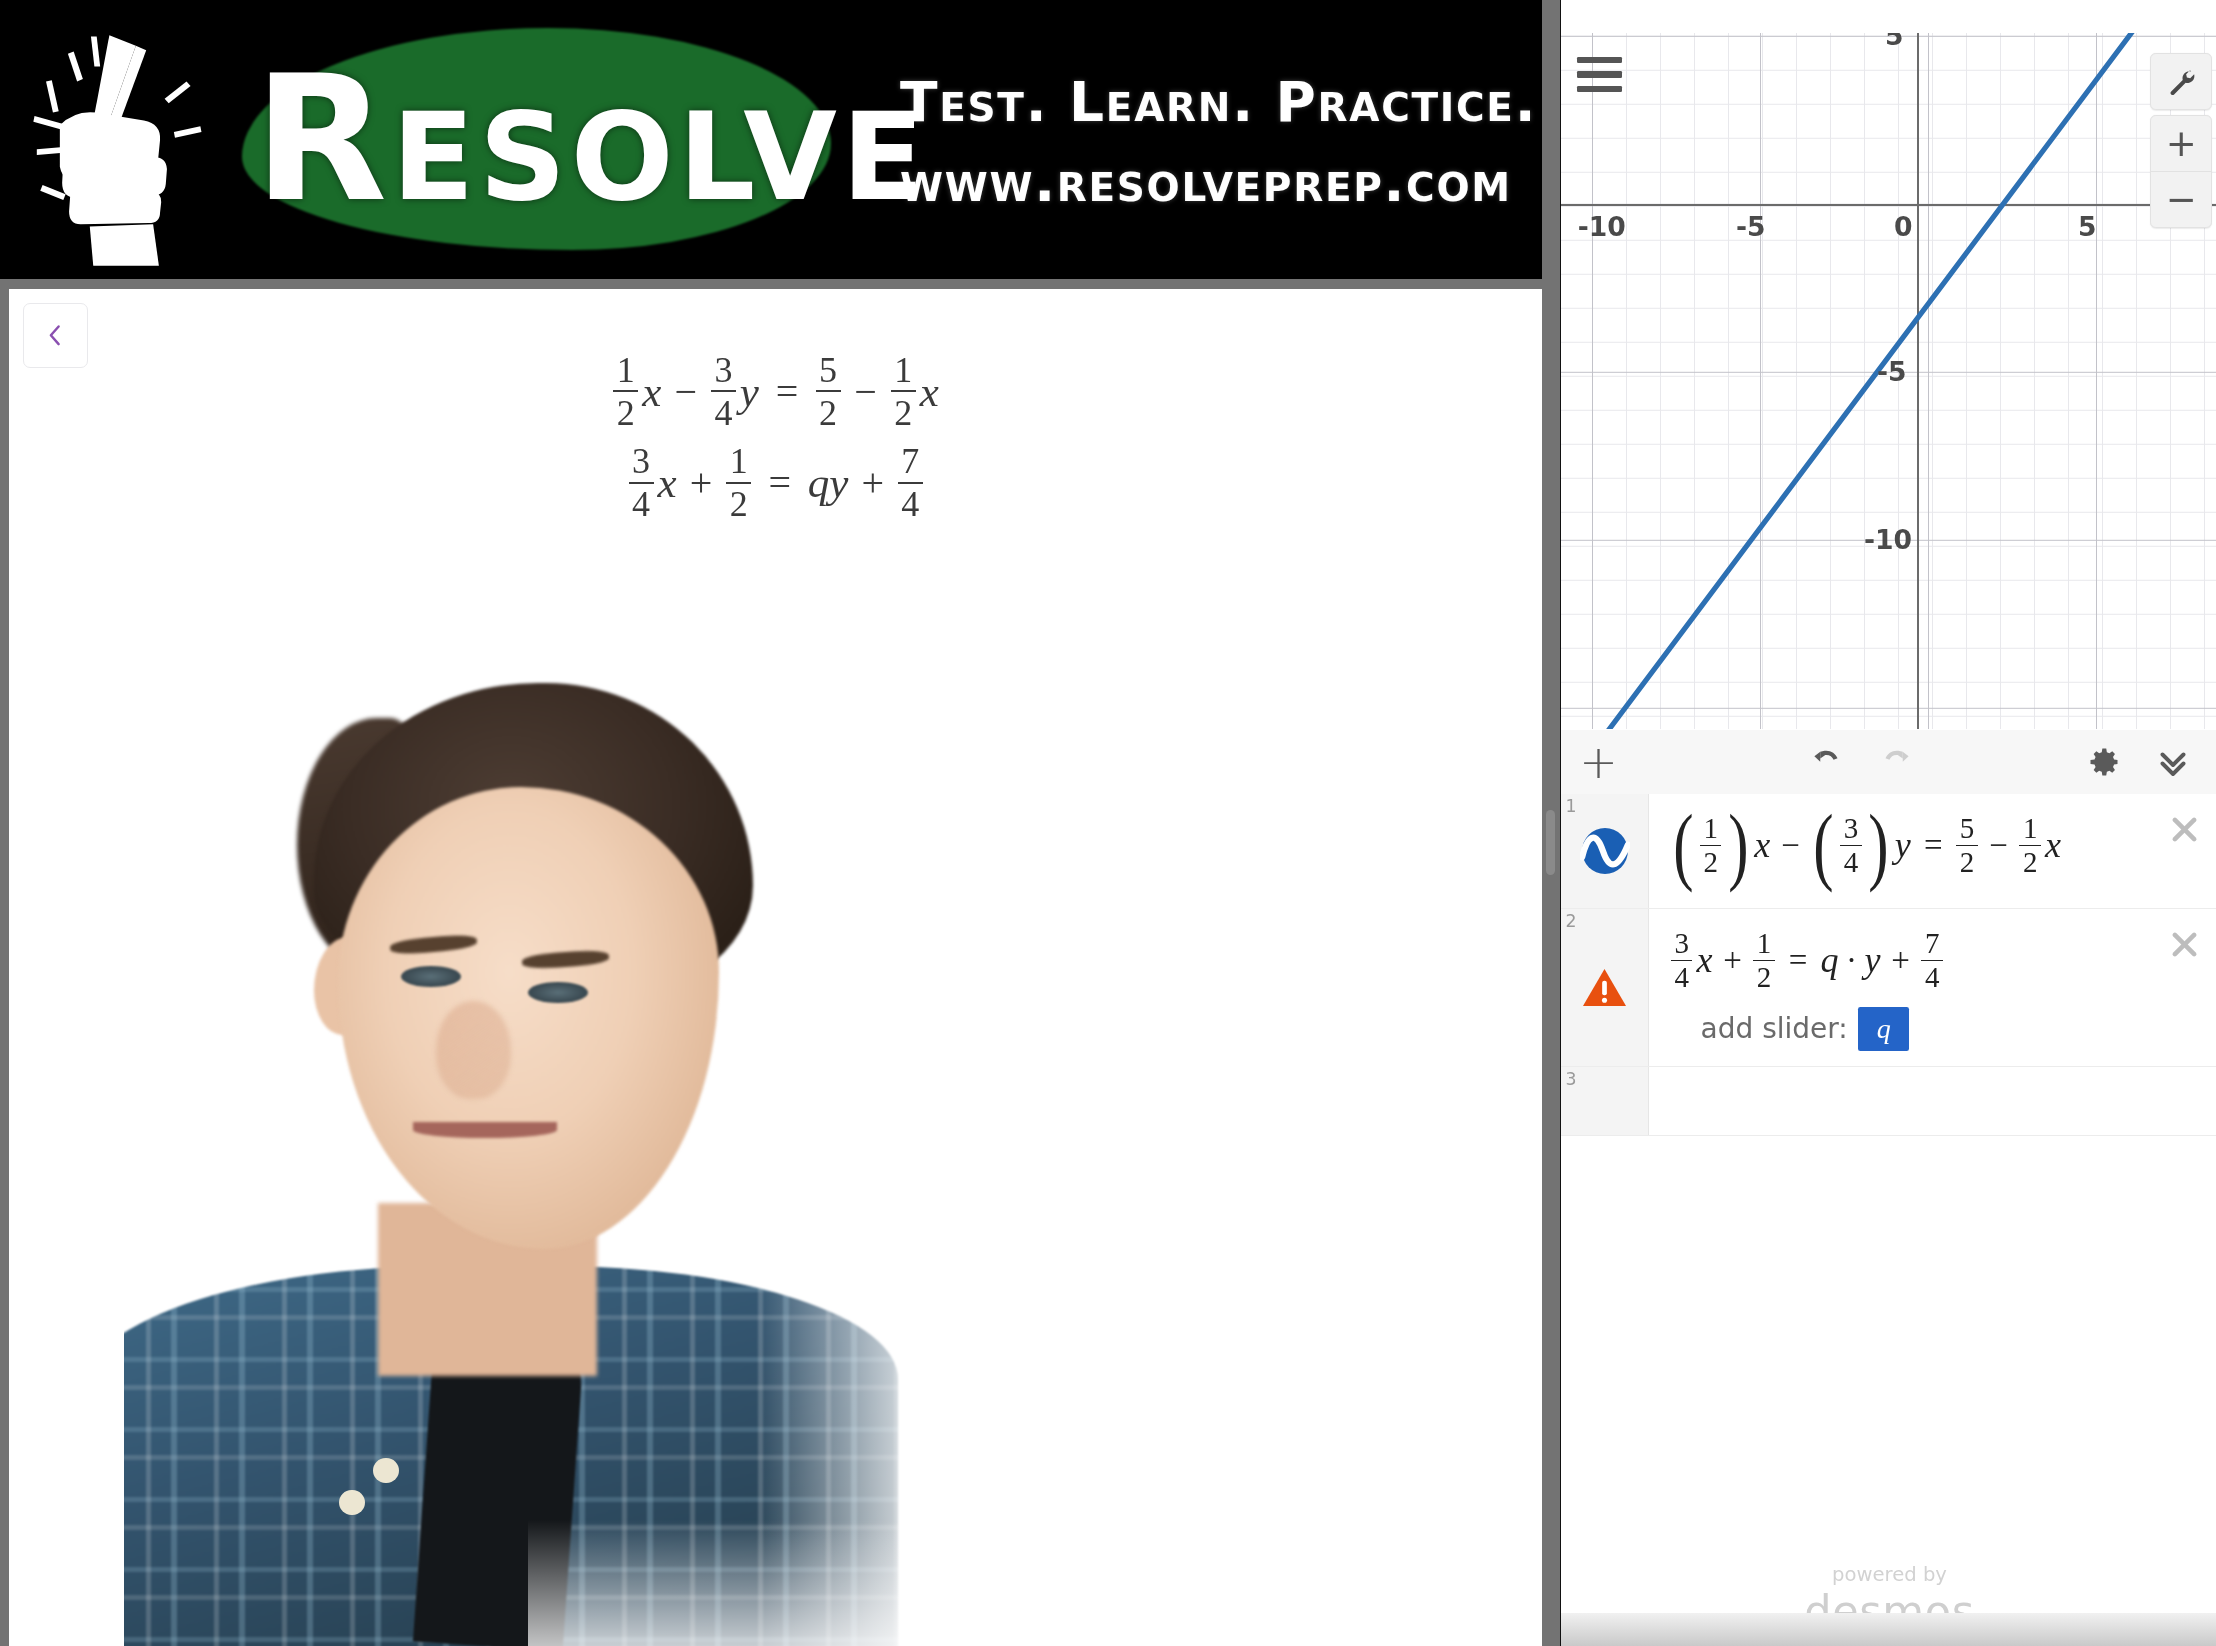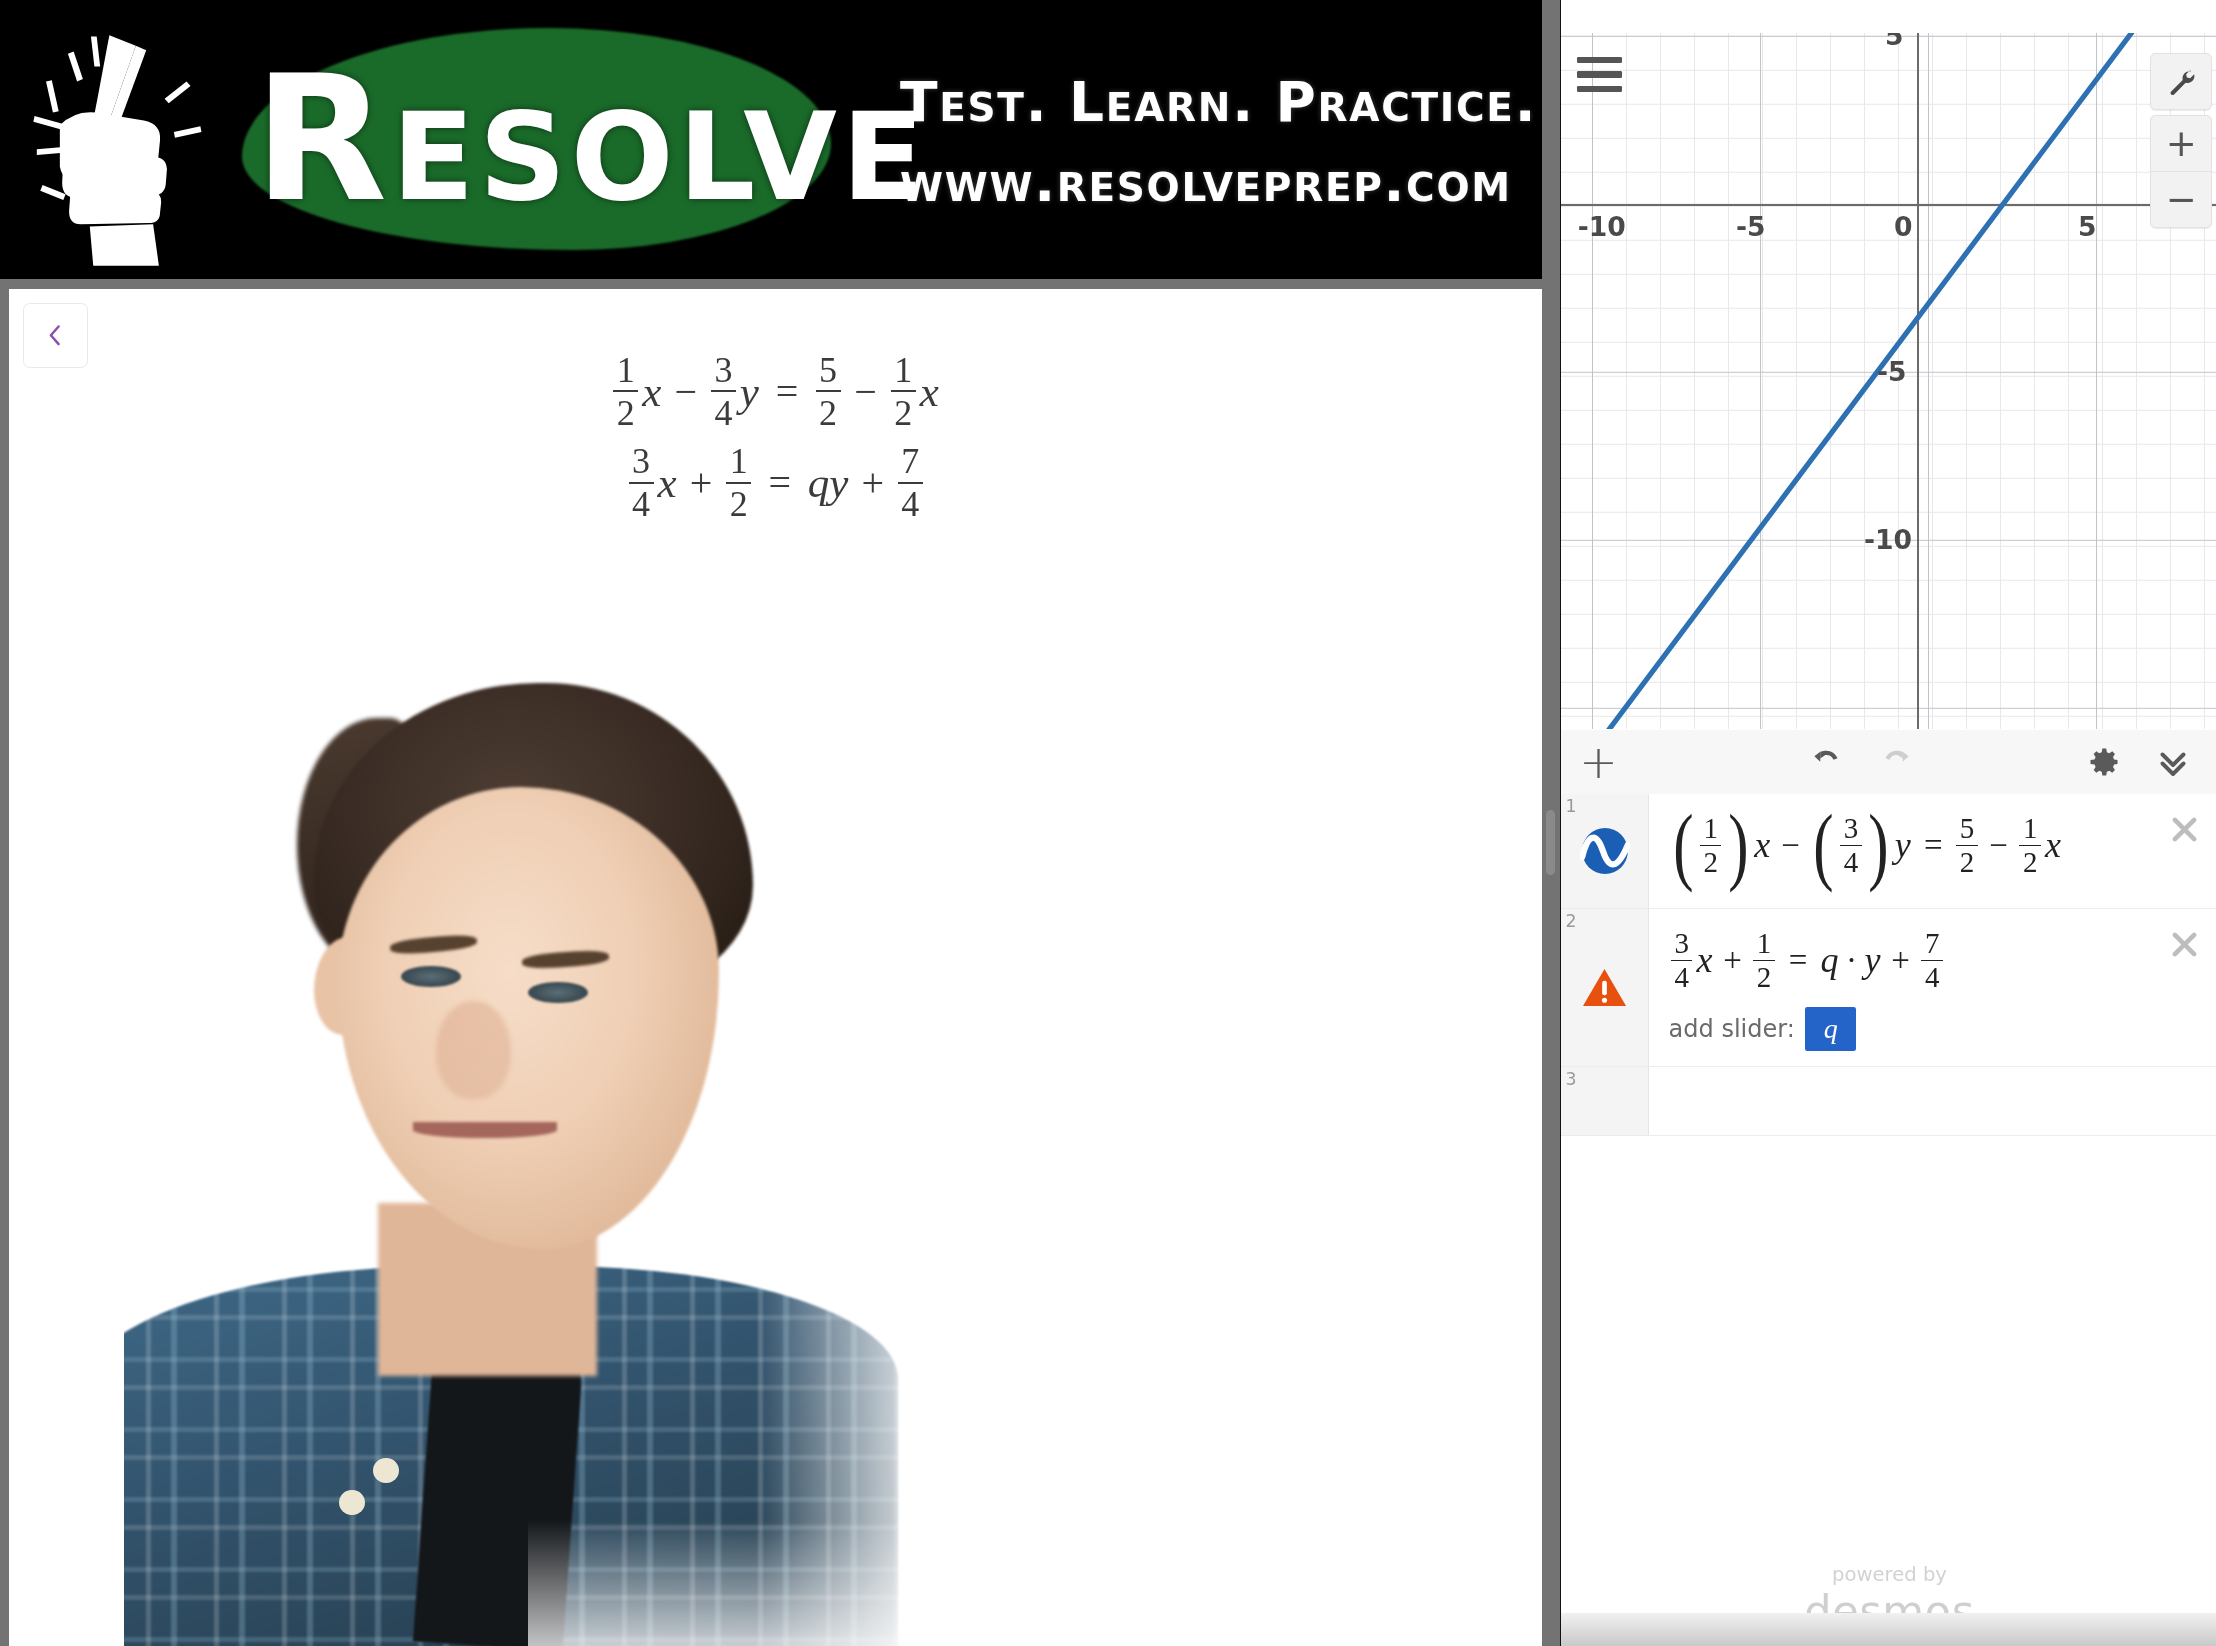--- a/index.html
+++ b/index.html
@@ -387,21 +387,21 @@
     width: 37px; height: 37px;
     cursor: pointer;
     display: flex; align-items: center; justify-content: center;
   }
   .add-slider {
     display: flex; align-items: center; gap: 10.4px;
     margin-top: 15px;
   }
   .add-slider-label {
     font-family: "DejaVu Sans", sans-serif;
-    font-size: 24px; color: #6a6a6a;
+    font-size: 28px; color: #6a6a6a; margin-left: 32px;
   }
   .slider-chip {
     background: #2464c8;
     color: #fff;
     font-family: "Liberation Serif", serif;
     font-style: italic;
     font-size: 28px;
     padding: 5.8px 18.5px;
     border-radius: 2.3px;
     cursor: pointer;

